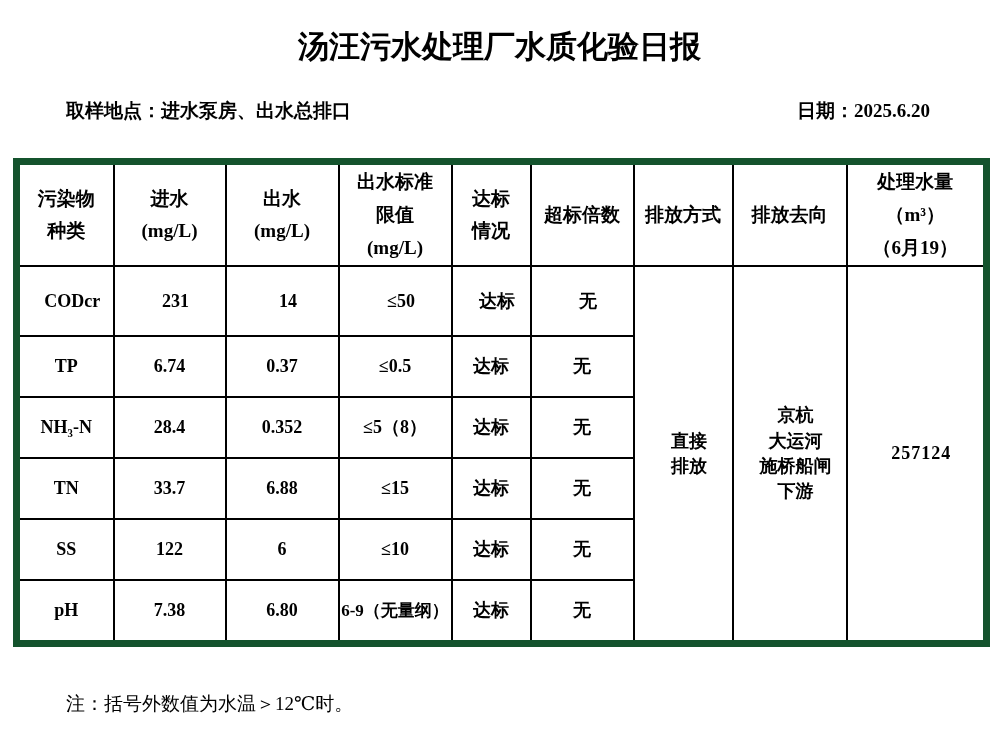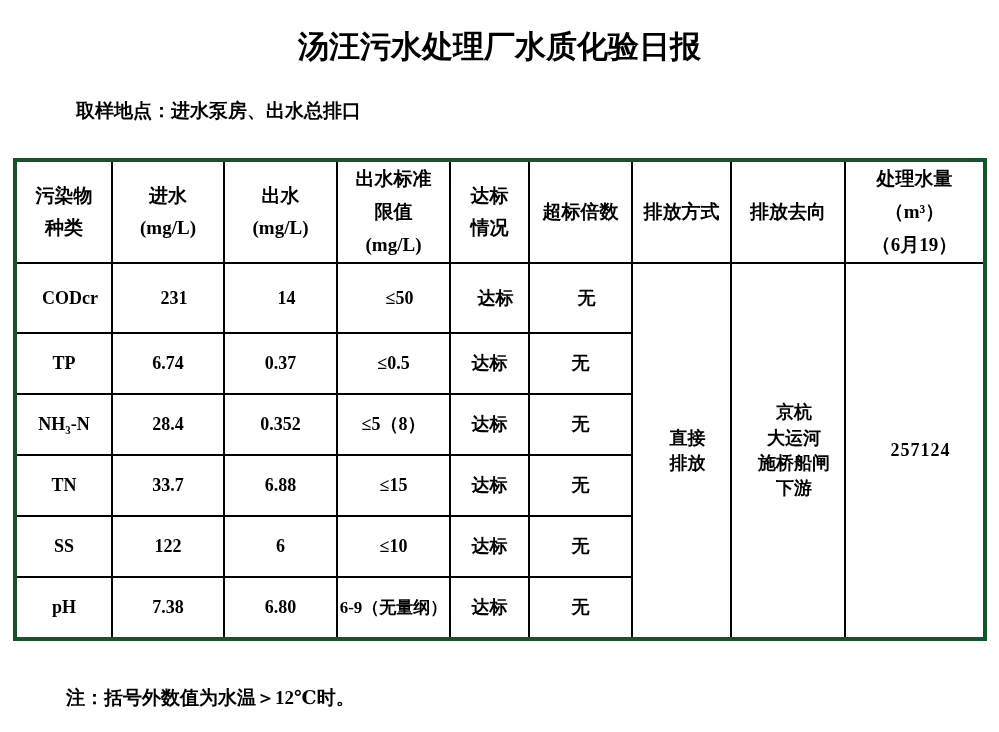--- a/index.html
+++ b/index.html
@@ -8,53 +8,54 @@
     font-family: "Liberation Serif", "DejaVu Serif", serif;
     overflow: hidden; position: relative; box-sizing: border-box;
   }
   .title {
     margin: 0; padding-top: 28px; text-align: center;
     font-size: 31px; font-weight: bold; line-height: 1.2;
   }
   .meta {
     display: flex; justify-content: space-between; align-items: baseline;
     margin-top: 33px; padding: 0 69px 0 66px;
-    font-size: 19px; font-weight: bold; margin-left: 10px;
+    font-size: 19px; font-weight: bold;
   }
   table.report {
     border-collapse: collapse; table-layout: fixed;
     width: 970px; margin: 34px 0 0 13px;
-    border: 4px solid #14532d;
+    border: 7px solid #14532d;
   }
   .report th, .report td {
     border: 2px solid #000; padding: 0;
     text-align: center; vertical-align: middle;
     font-weight: bold; white-space: pre-line;
   }
   .report th { font-size: 19px; height: 100px; line-height: 1.72; font-weight: bold; }
   tr.data-row td { font-size: 18px; height: 59px; line-height: 1.4; }
   tr.row-first td { height: 68px; padding-left: 12px; }
   td.cell-limit { font-size: 17px; margin-left: 14px; }
   td.cell-limit.small { font-size: 17px; }
   td.cell-status, td.cell-exceed { font-size: 17px; }
   td.cell-mode, td.cell-dest { font-size: 19px; line-height: 2.5; }
   td.cell-volume { font-size: 29px; font-weight: bold; letter-spacing: 1px; }
   .note {
-    margin: 44px 0 0 66px; font-size: 19px; font-weight: bold;
+    margin: 44px 0 0 66px; font-size: 19px; font-weight: normal;
   }
 </style>
 </head>
 <body>
 
 <div class="page">
 
   <h1 class="title">汤汪污水处理厂水质化验日报</h1>
 
   <div class="meta">
     <span>取样地点：进水泵房、出水总排口</span>
+    <span>日期：2025.6.20</span>
   </div>
 
   <table class="report">
     <colgroup>
       <col style="width:97px">
         <col style="width:112px">
         <col style="width:113px">
       <col style="width:113px">
         <col style="width:79px">
         <col style="width:103px">

